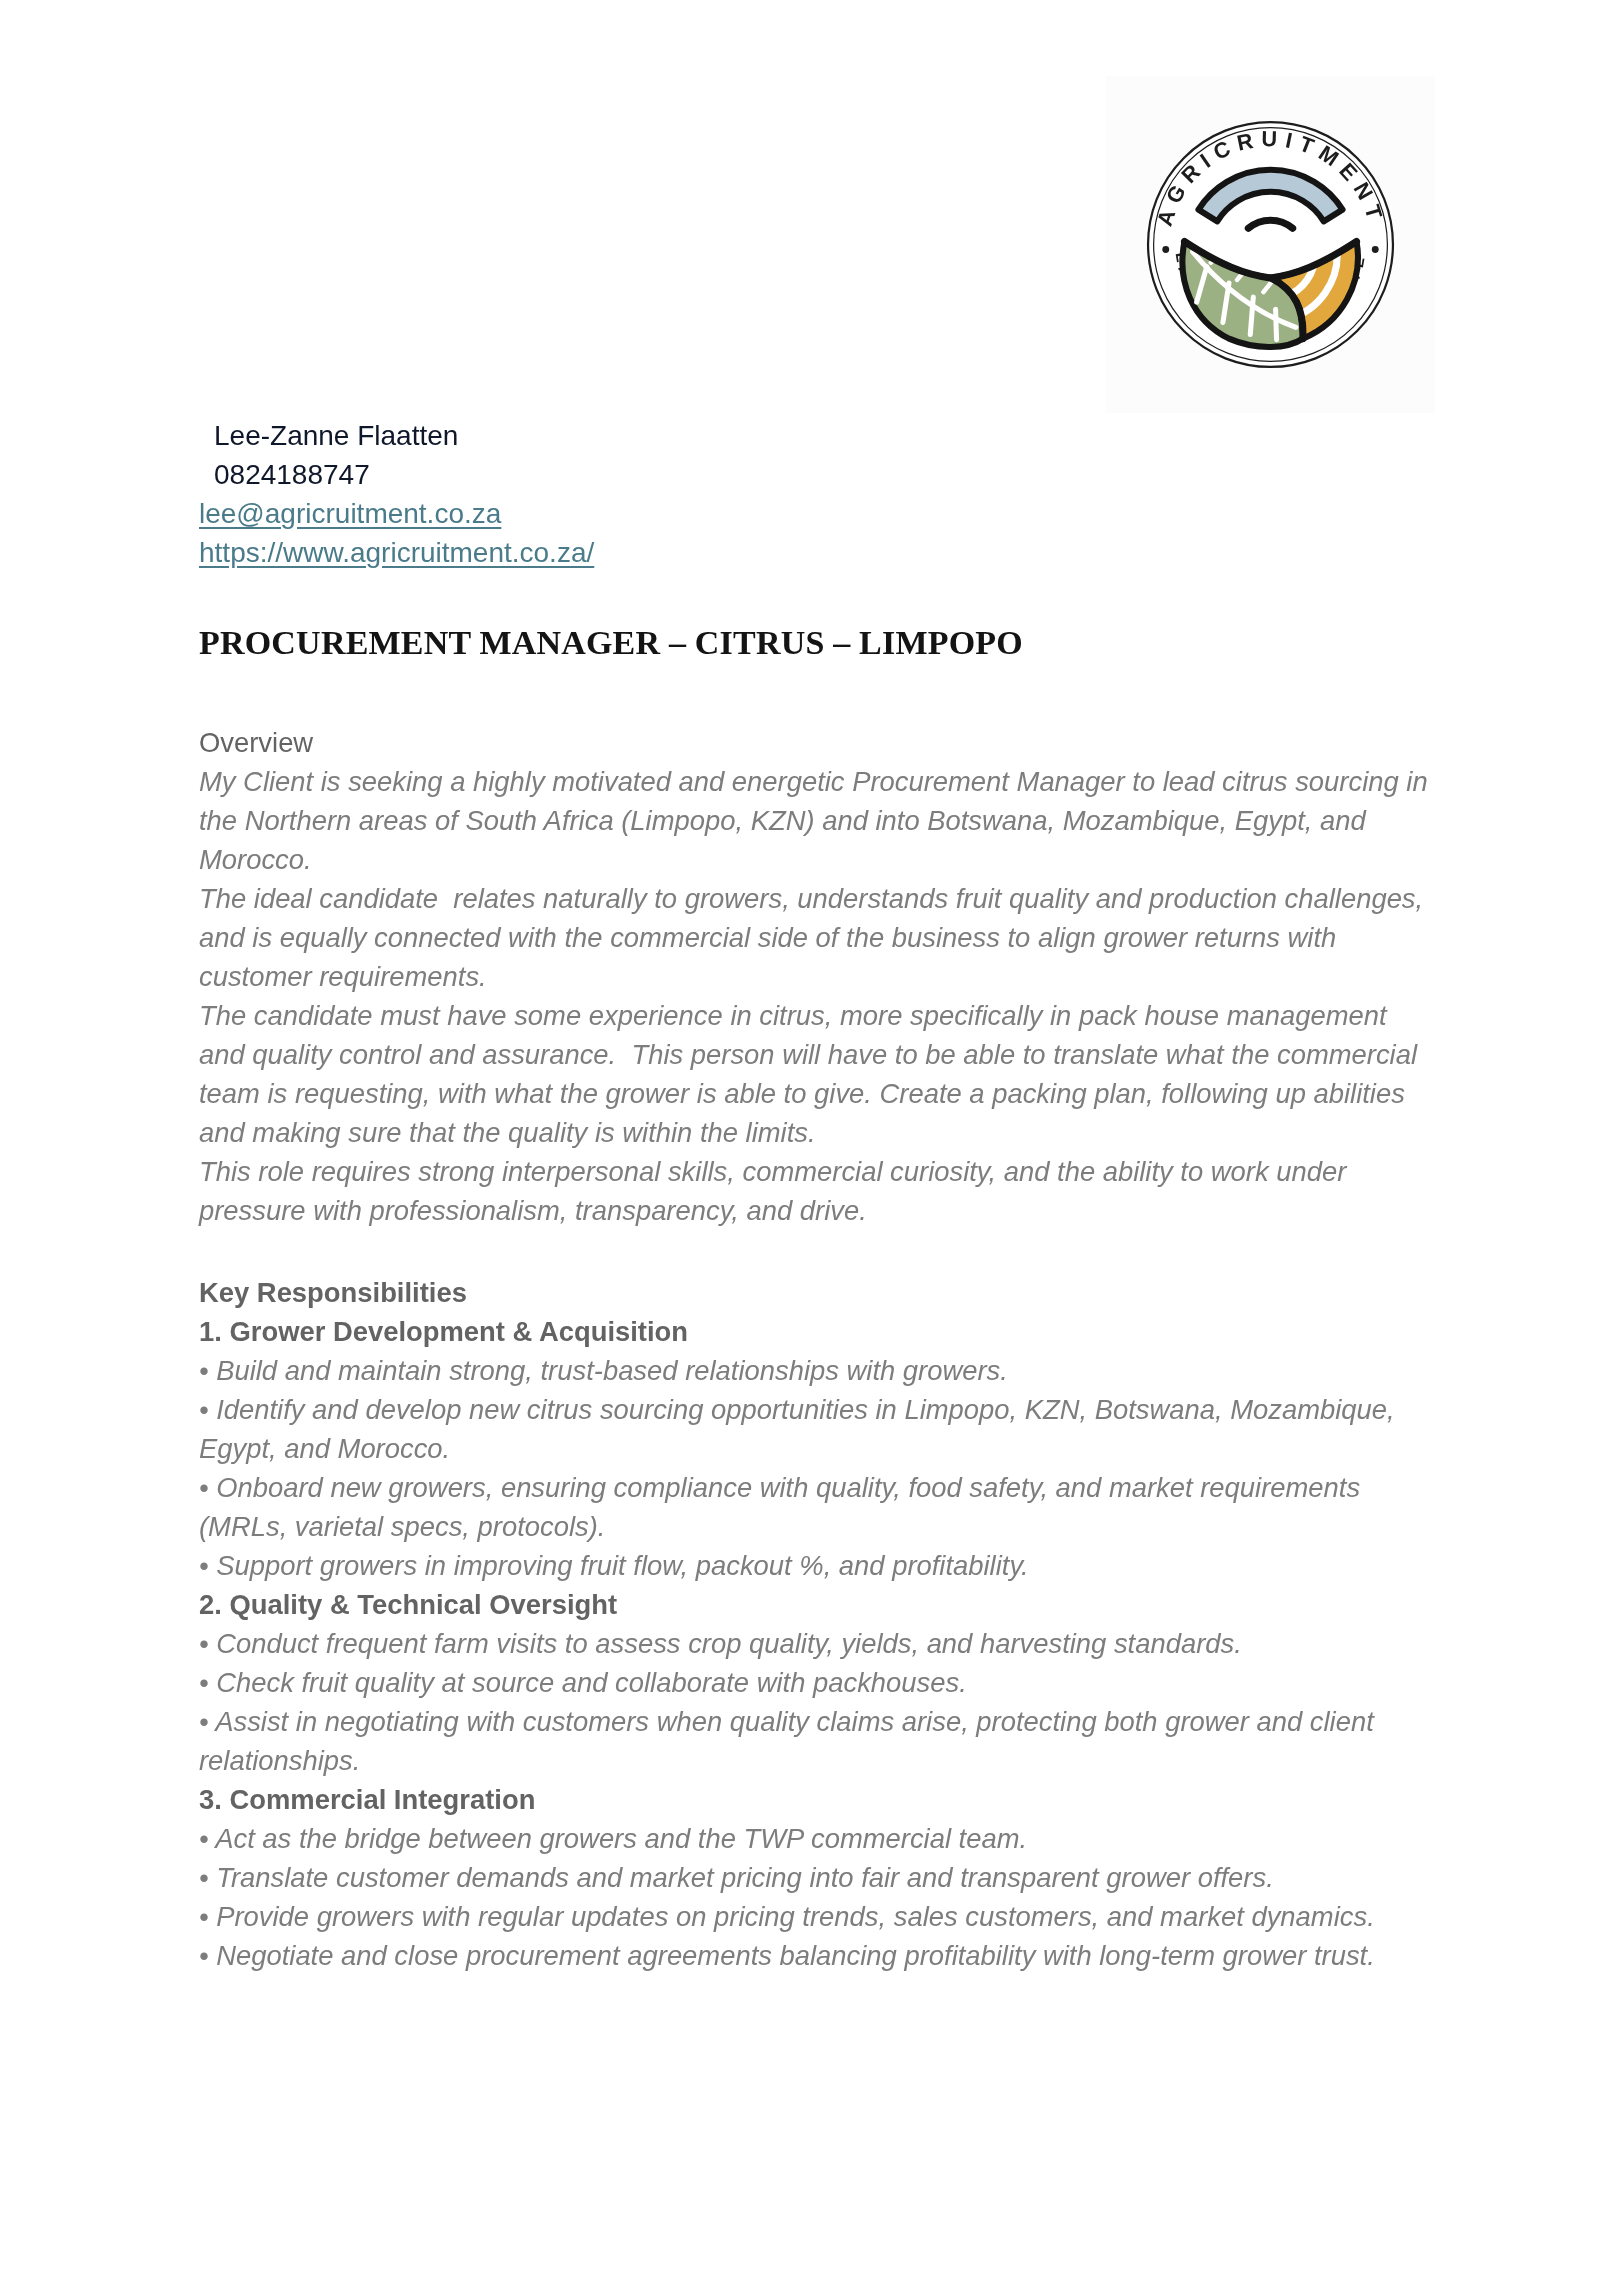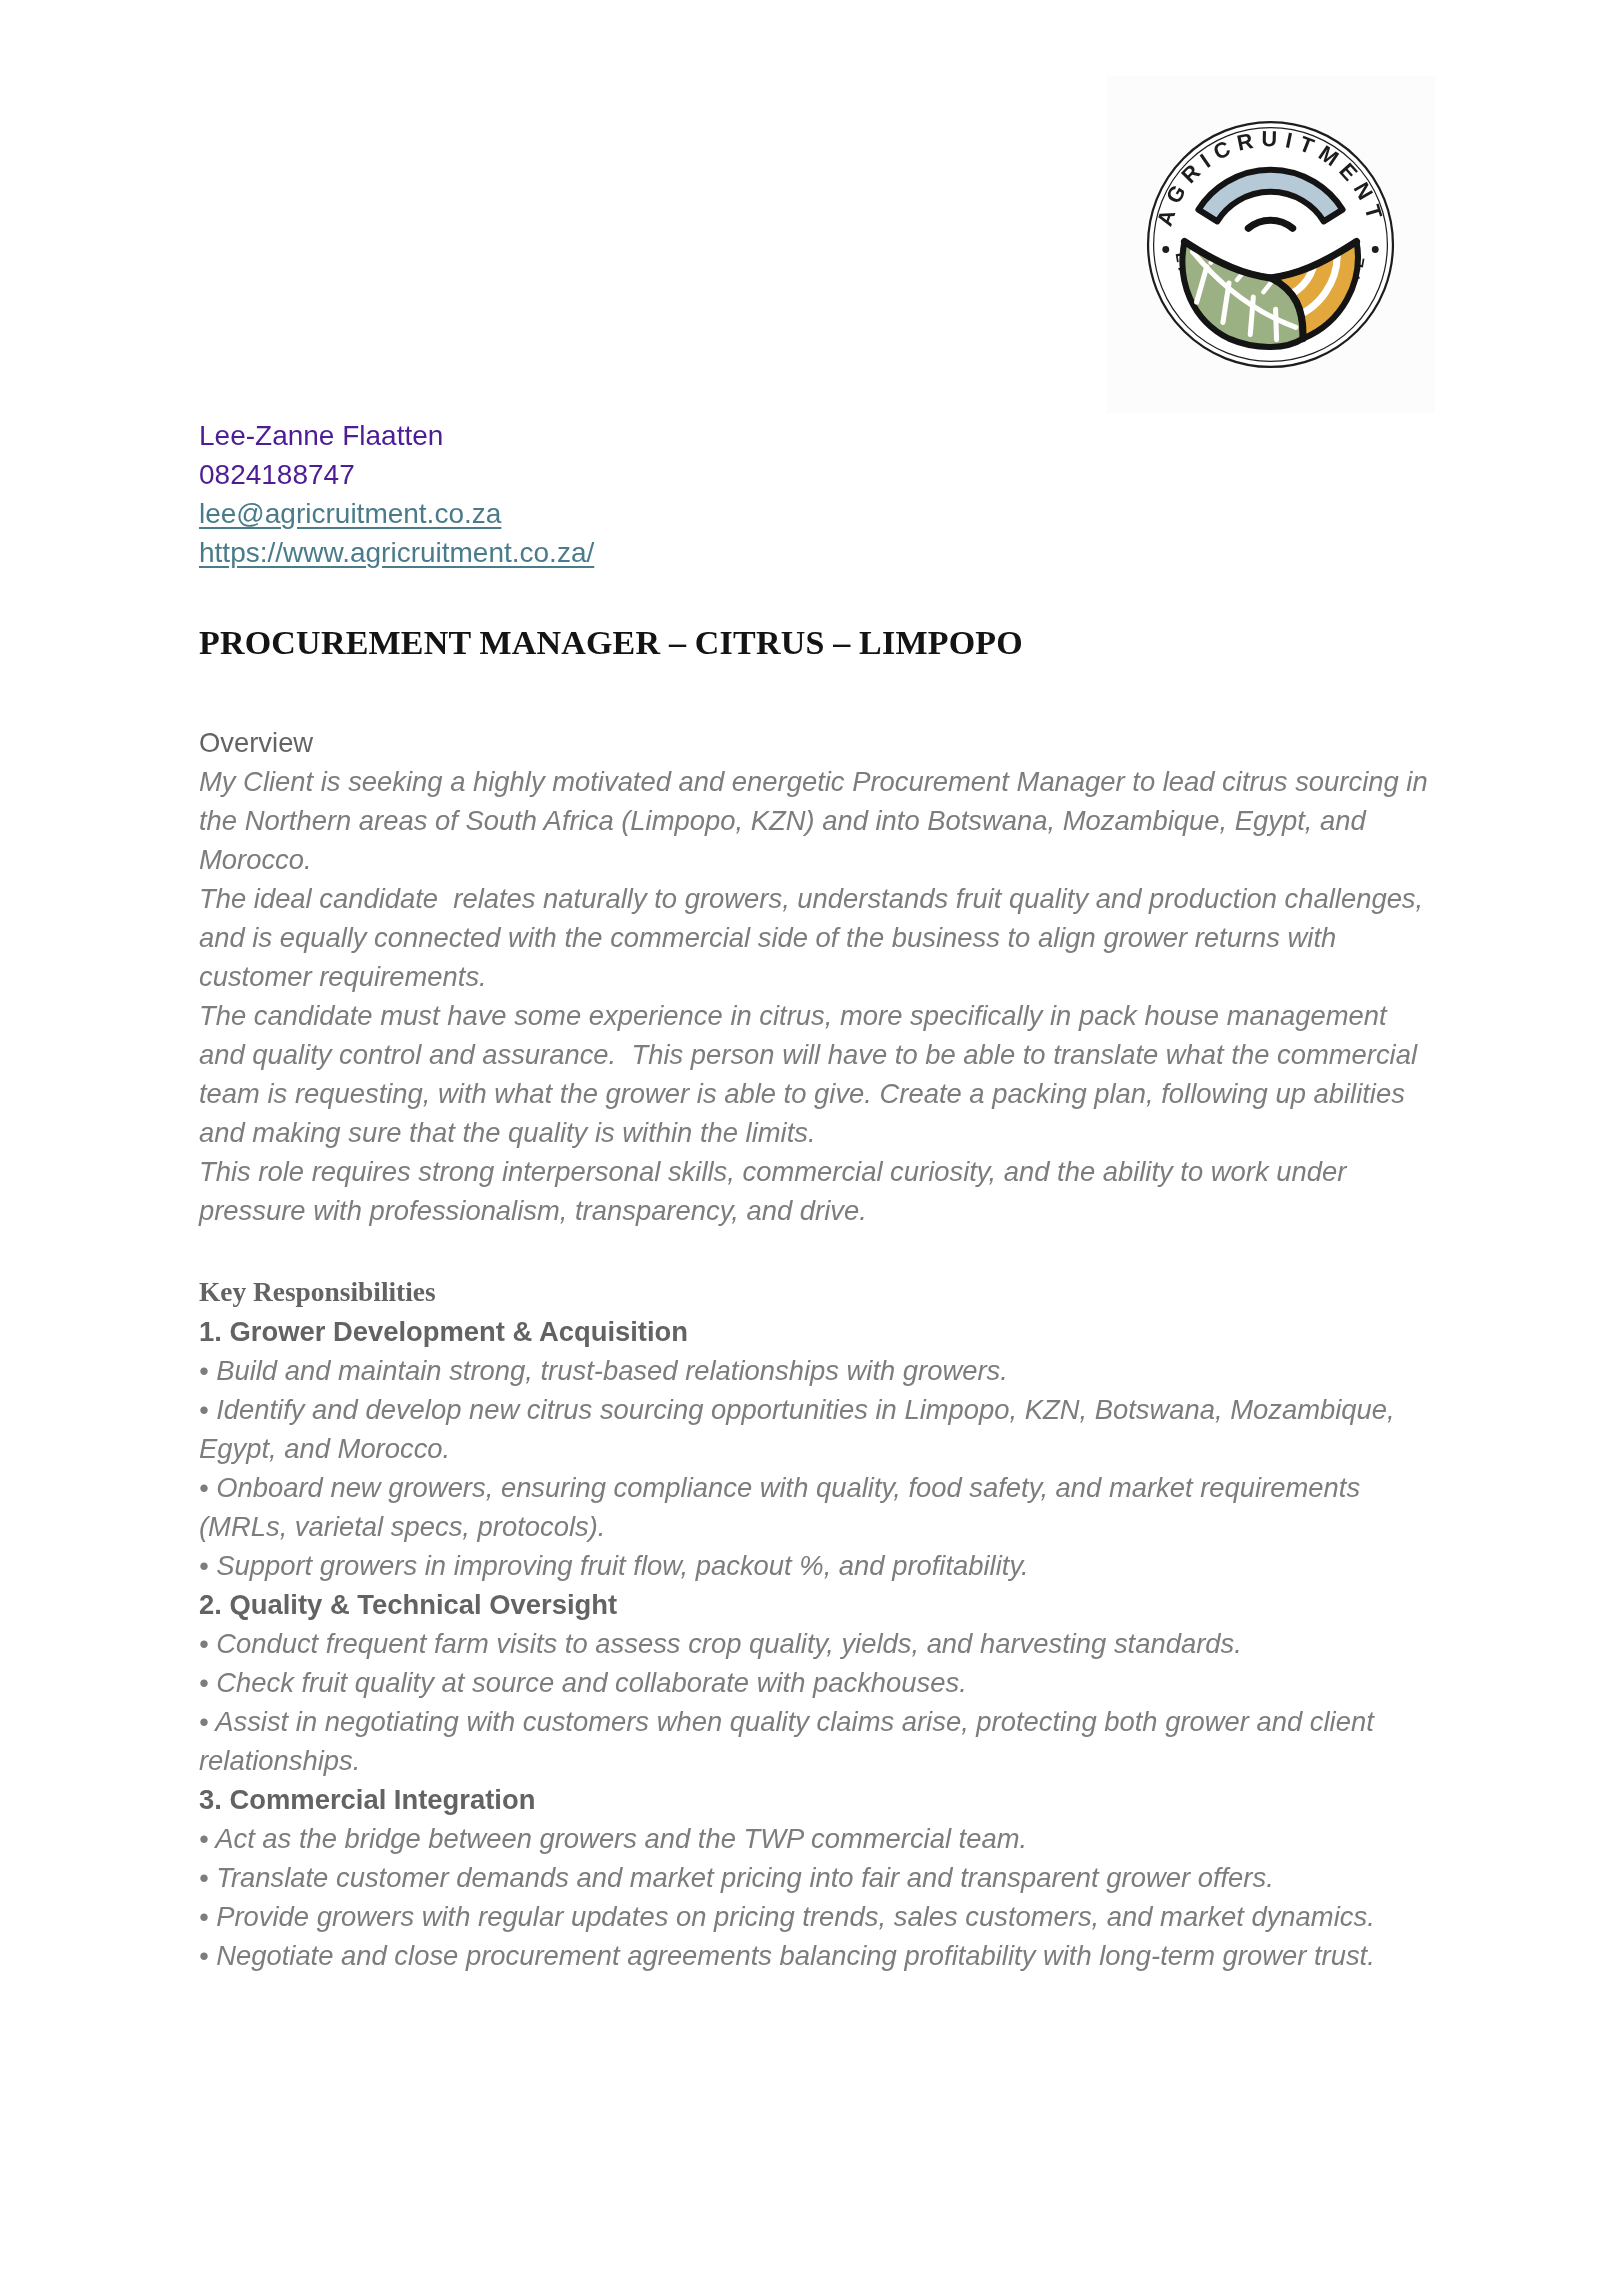--- a/index.html
+++ b/index.html
@@ -14,21 +14,21 @@
   .logo-box {
     position:absolute; left:1106px; top:76px;
     width:329px; height:337px;
     background:#fcfcfc;
     display:flex; align-items:center; justify-content:center;
   }
   .content {
     position:absolute; left:199px; top:416px; width:1232px;
   }
   .contact-line {
-    font-size:28px; line-height:39px; color:#4c1d95;
+    font-size:28px; line-height:39px; color:#0f172a;margin-left:15px;
   }
   .contact-link {
     font-size:28px; line-height:39px;
     color:#4a7b8a; text-decoration:underline;
     text-decoration-color:#4a7b8a; text-underline-offset:3.9px;
     cursor:pointer; display:inline-block;
   }
   .doc-title {
     margin-top:49px;
     font-family:"Liberation Serif", serif;
@@ -42,21 +42,21 @@
   .body-par, .bullet-par {
     font-size:27.4px; line-height:39px; color:#7d7d7d;
     white-space:pre-wrap;
     font-style:italic;
   }
   .group-title {
     font-size:27.4px; line-height:39px; font-weight:700; color:#636363;
   }
   .kr-heading {
     margin-top:43px;
-    font-size:27.4px; line-height:39px; font-weight:700; color:#636363;font-family:Liberation Serif, serif;
+    font-size:27.4px; line-height:39px; font-weight:700; color:#636363;
   }
   .logo-text { font-family:"Liberation Sans", sans-serif; font-weight:600; fill:#1d1d1d; }
 </style>
 </head>
 <body>
 
 <div class="page">
 
   <div class="logo-box">
     <svg width="253" height="253" viewBox="0 0 250 250">

